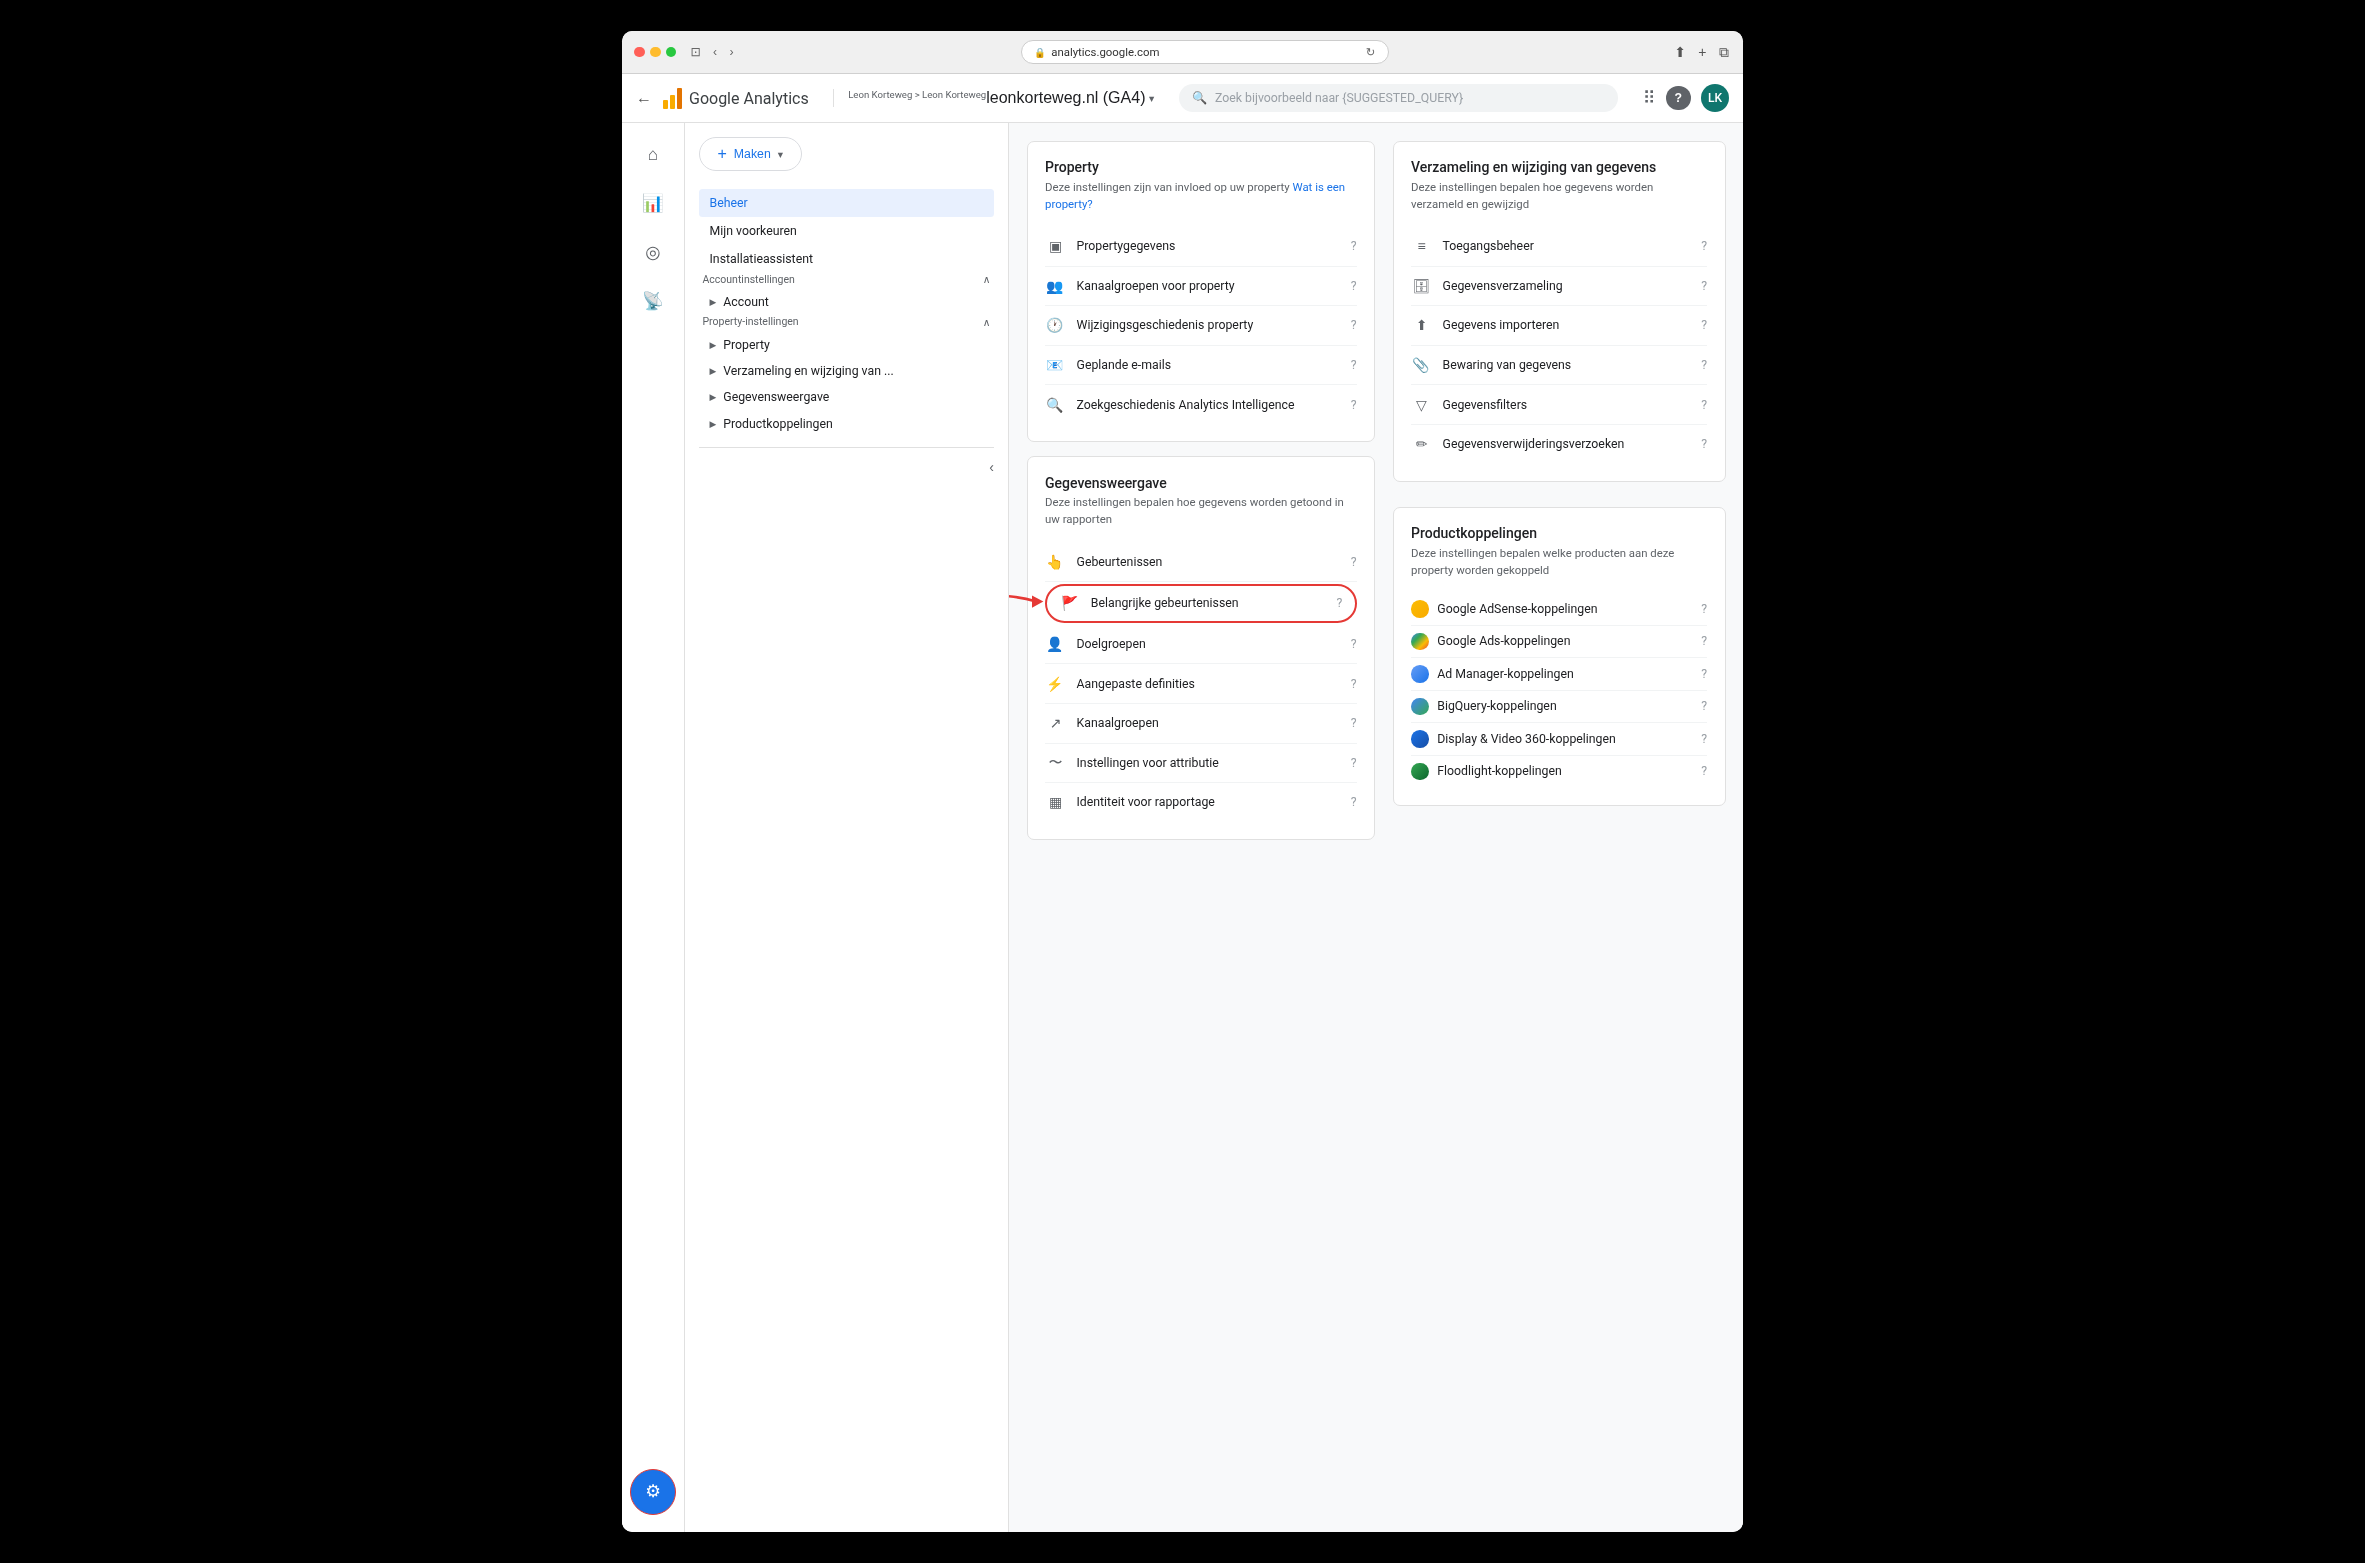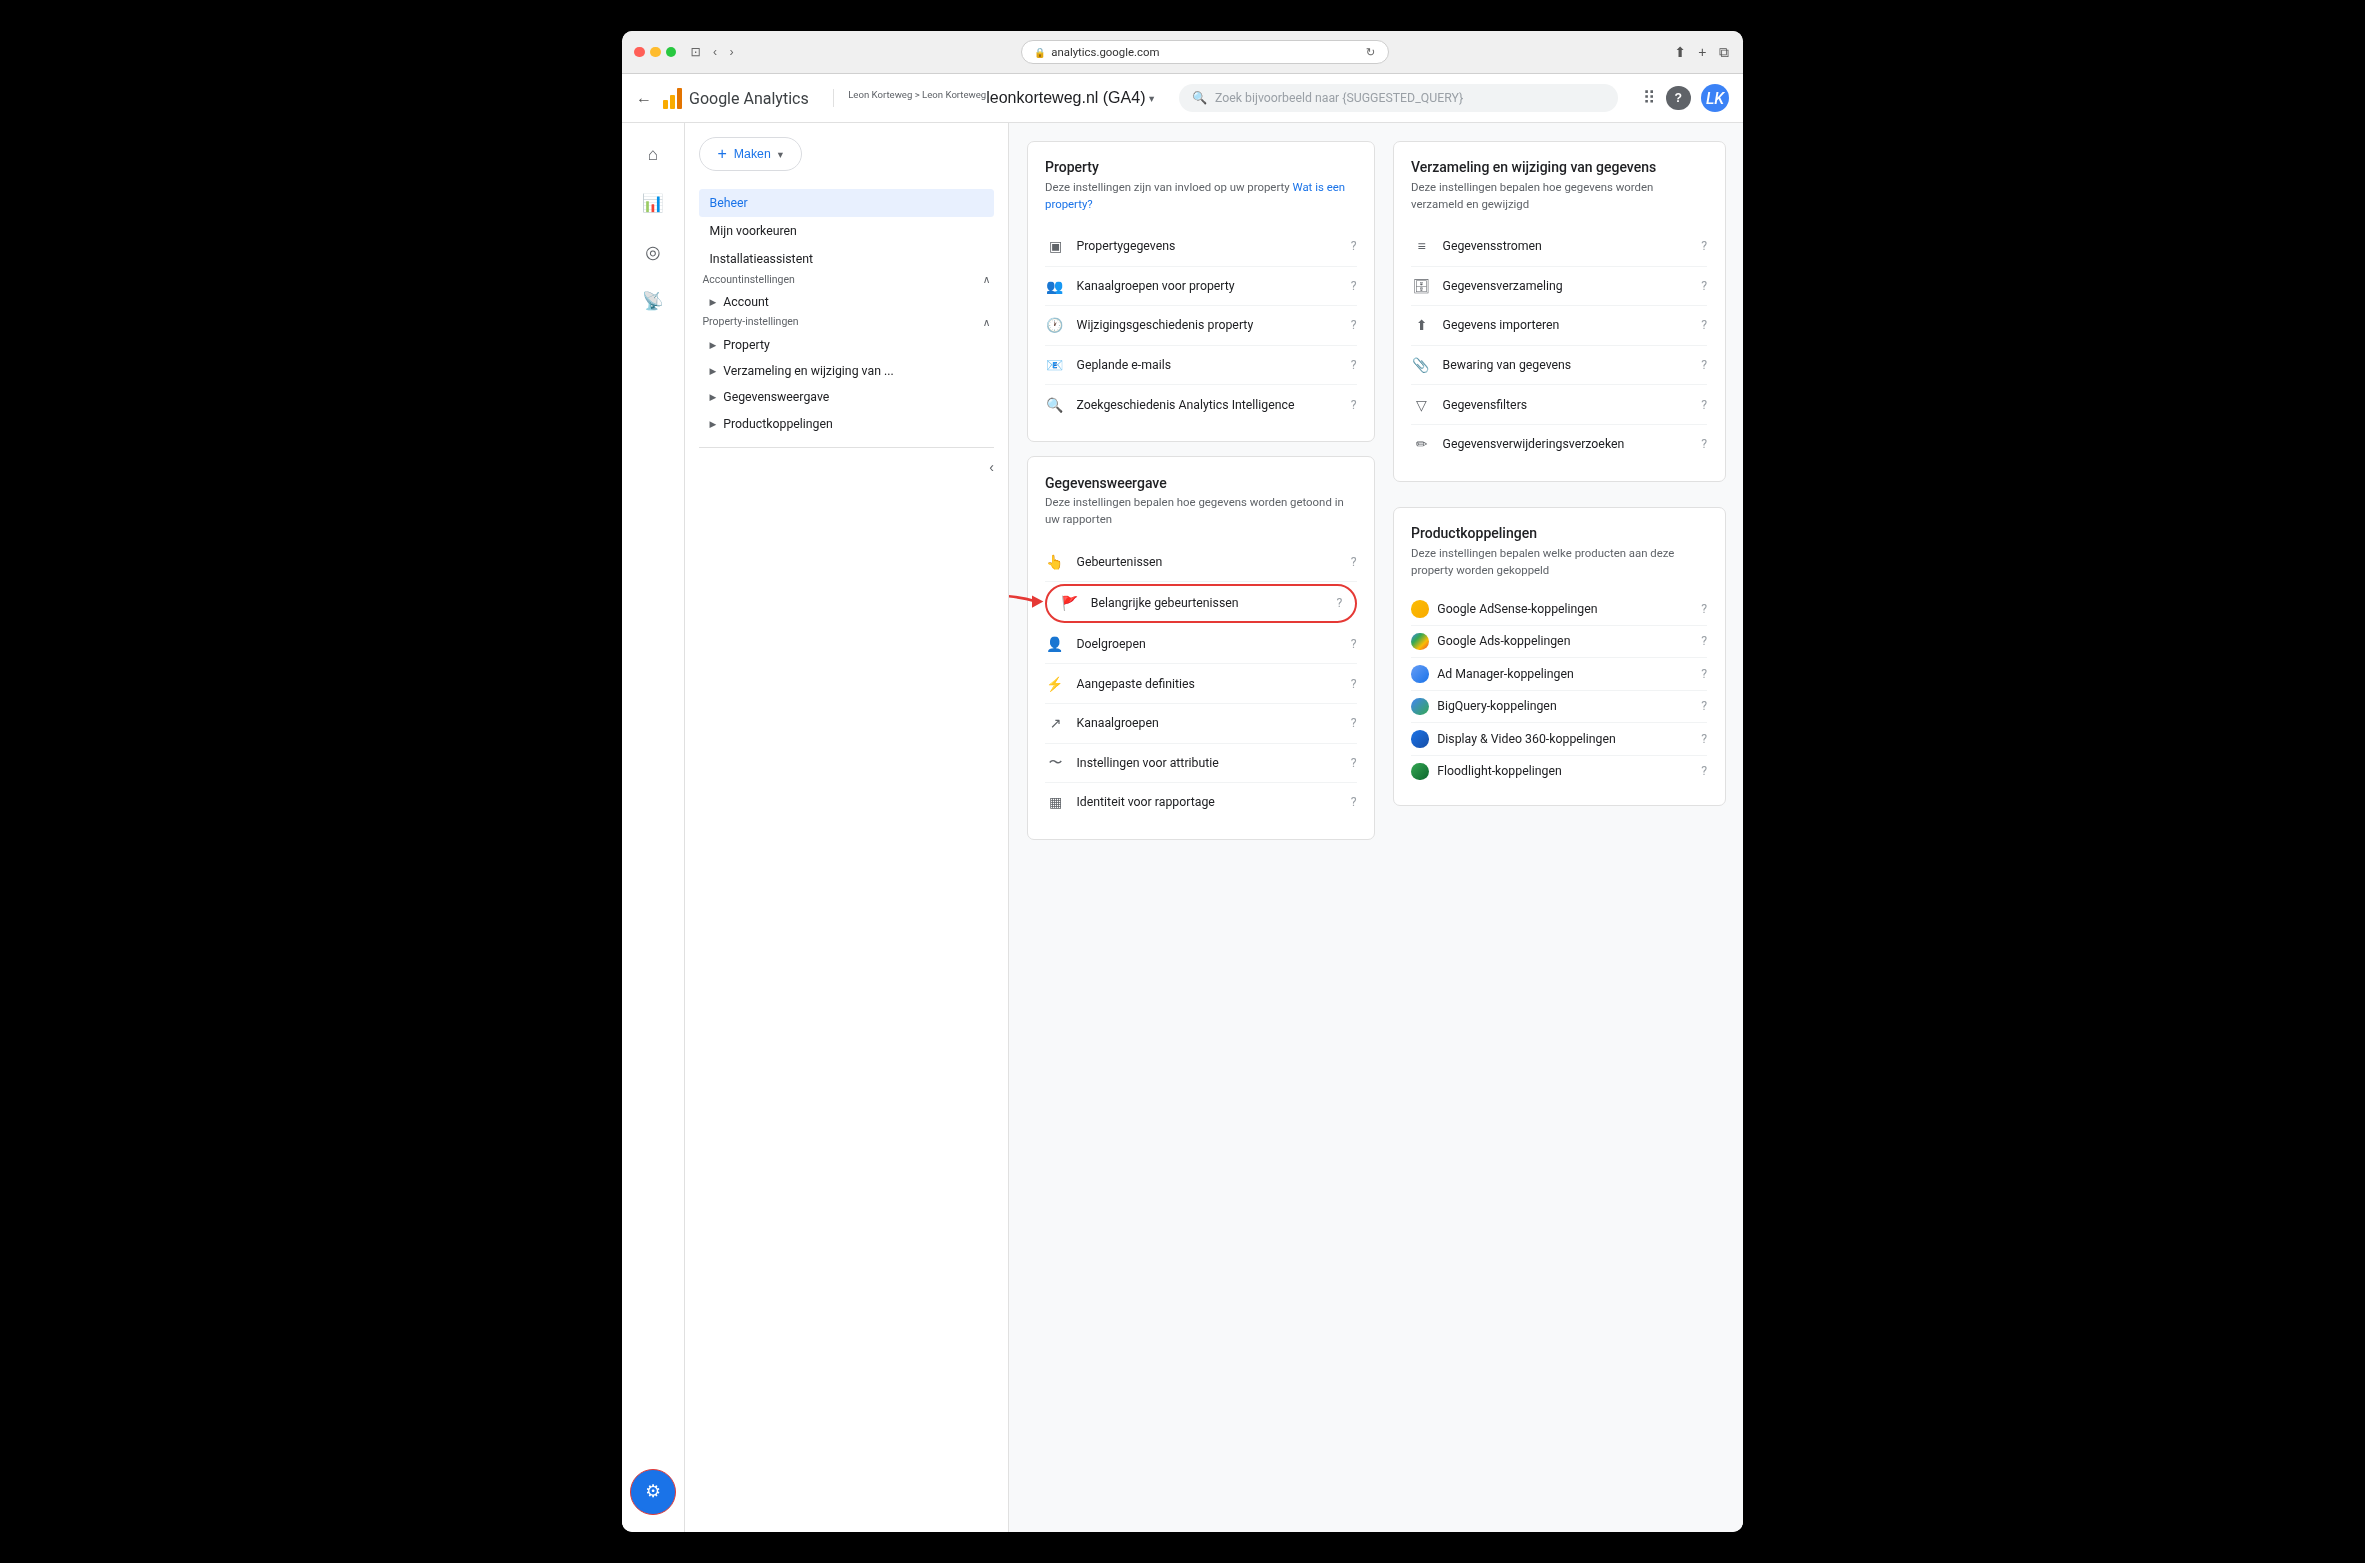--- a/index.html
+++ b/index.html
@@ -135,23 +135,23 @@
     }
     .grid-icon-btn { background: none; border: none; cursor: pointer; font-size: 17.5px; color: #5f6368; }
     .help-btn {
       width: 24.5px; height: 24.5px; border-radius: 50%;
       background: #5f6368; color: #fff;
       display: flex; align-items: center; justify-content: center;
       font-size: 12.3px; font-weight: bold; cursor: pointer; border: none;
     }
     .avatar {
       width: 28px; height: 28px; border-radius: 50%;
-      background: #3b82f6; cursor: pointer;
+      background: #0f766e; cursor: pointer;
       overflow: hidden; display: flex; align-items: center; justify-content: center;
-      color: #fff; font-size: 16px; font-weight: 500; font-style: italic;
+      color: #fff; font-size: 12px; font-weight: 500;
     }
 
     
     .main-layout {
       display: flex;
       flex: 1;
       overflow: hidden;
     }
 
     
@@ -591,21 +591,21 @@
 
         <div class="right-column">
 
           <div class="content-card">
             <div class="card-title">Verzameling en wijziging van gegevens</div>
             <div class="card-desc">Deze instellingen bepalen hoe gegevens worden verzameld en gewijzigd</div>
             <div>
               <div class="menu-item">
                 <div class="menu-item-left">
                   <div class="menu-item-icon">≡</div>
-                  <span class="menu-item-label">Gegevensstromen</span>
+                  <span class="menu-item-label">Toegangsbeheer</span>
                 </div>
                 <span class="menu-item-help">?</span>
               </div>
               <div class="menu-item">
                 <div class="menu-item-left">
                   <div class="menu-item-icon">🗄</div>
                   <span class="menu-item-label">Gegevensverzameling</span>
                 </div>
                 <span class="menu-item-help">?</span>
               </div>

